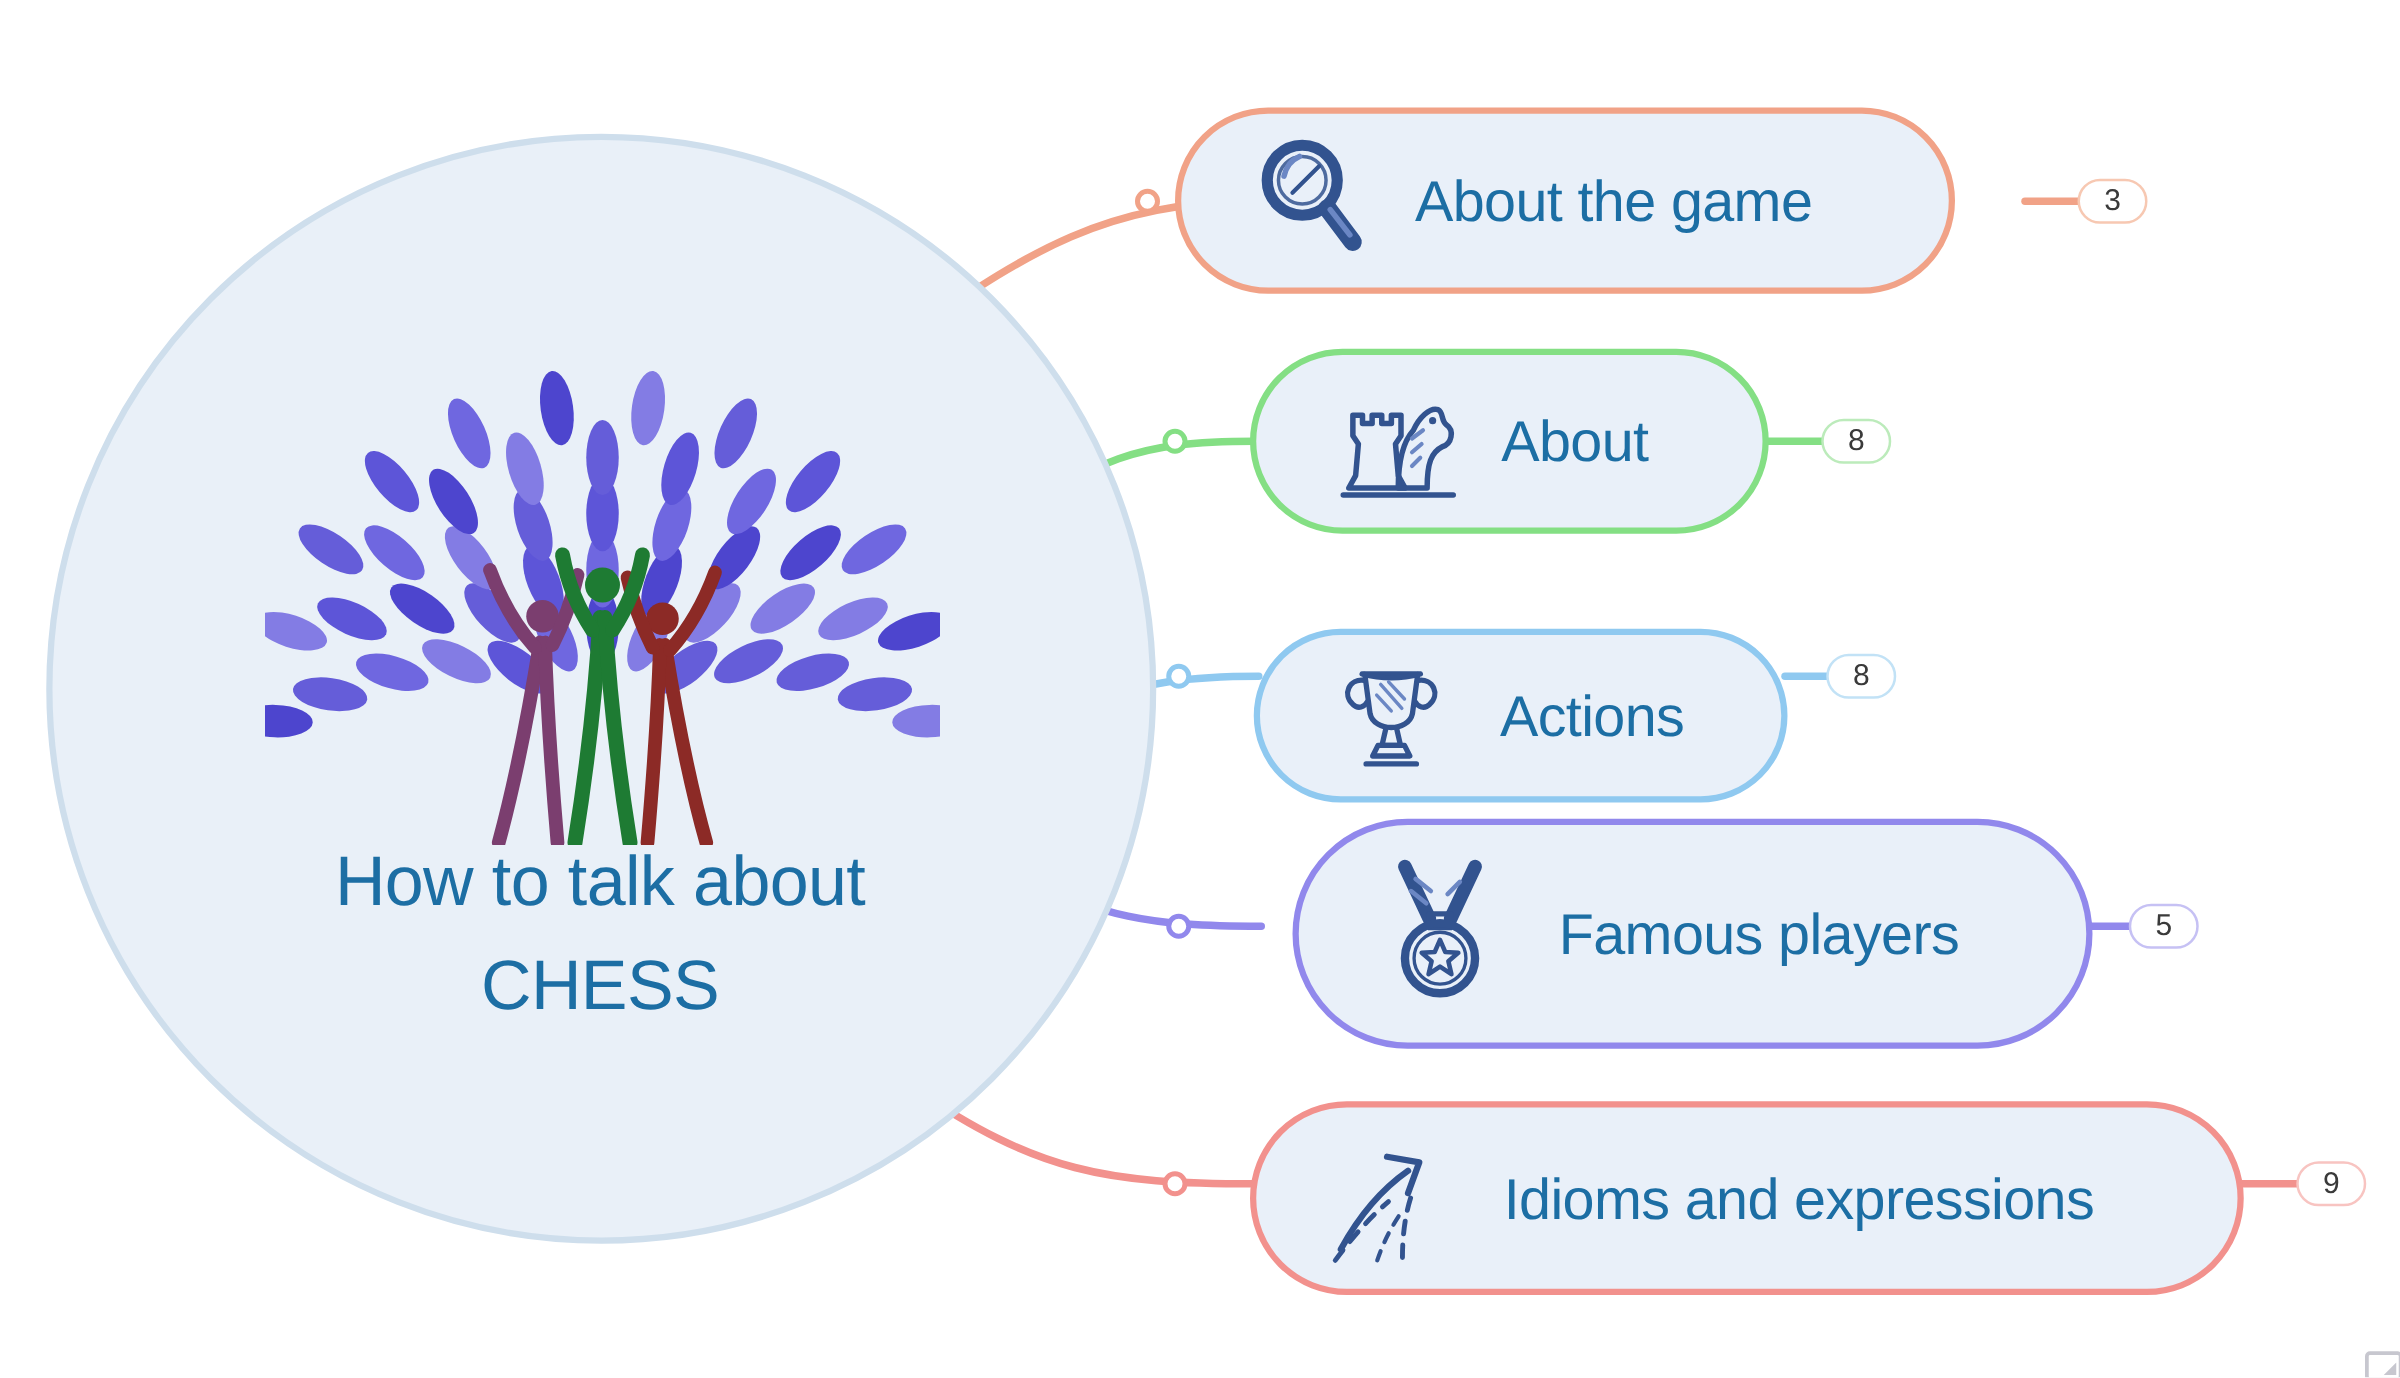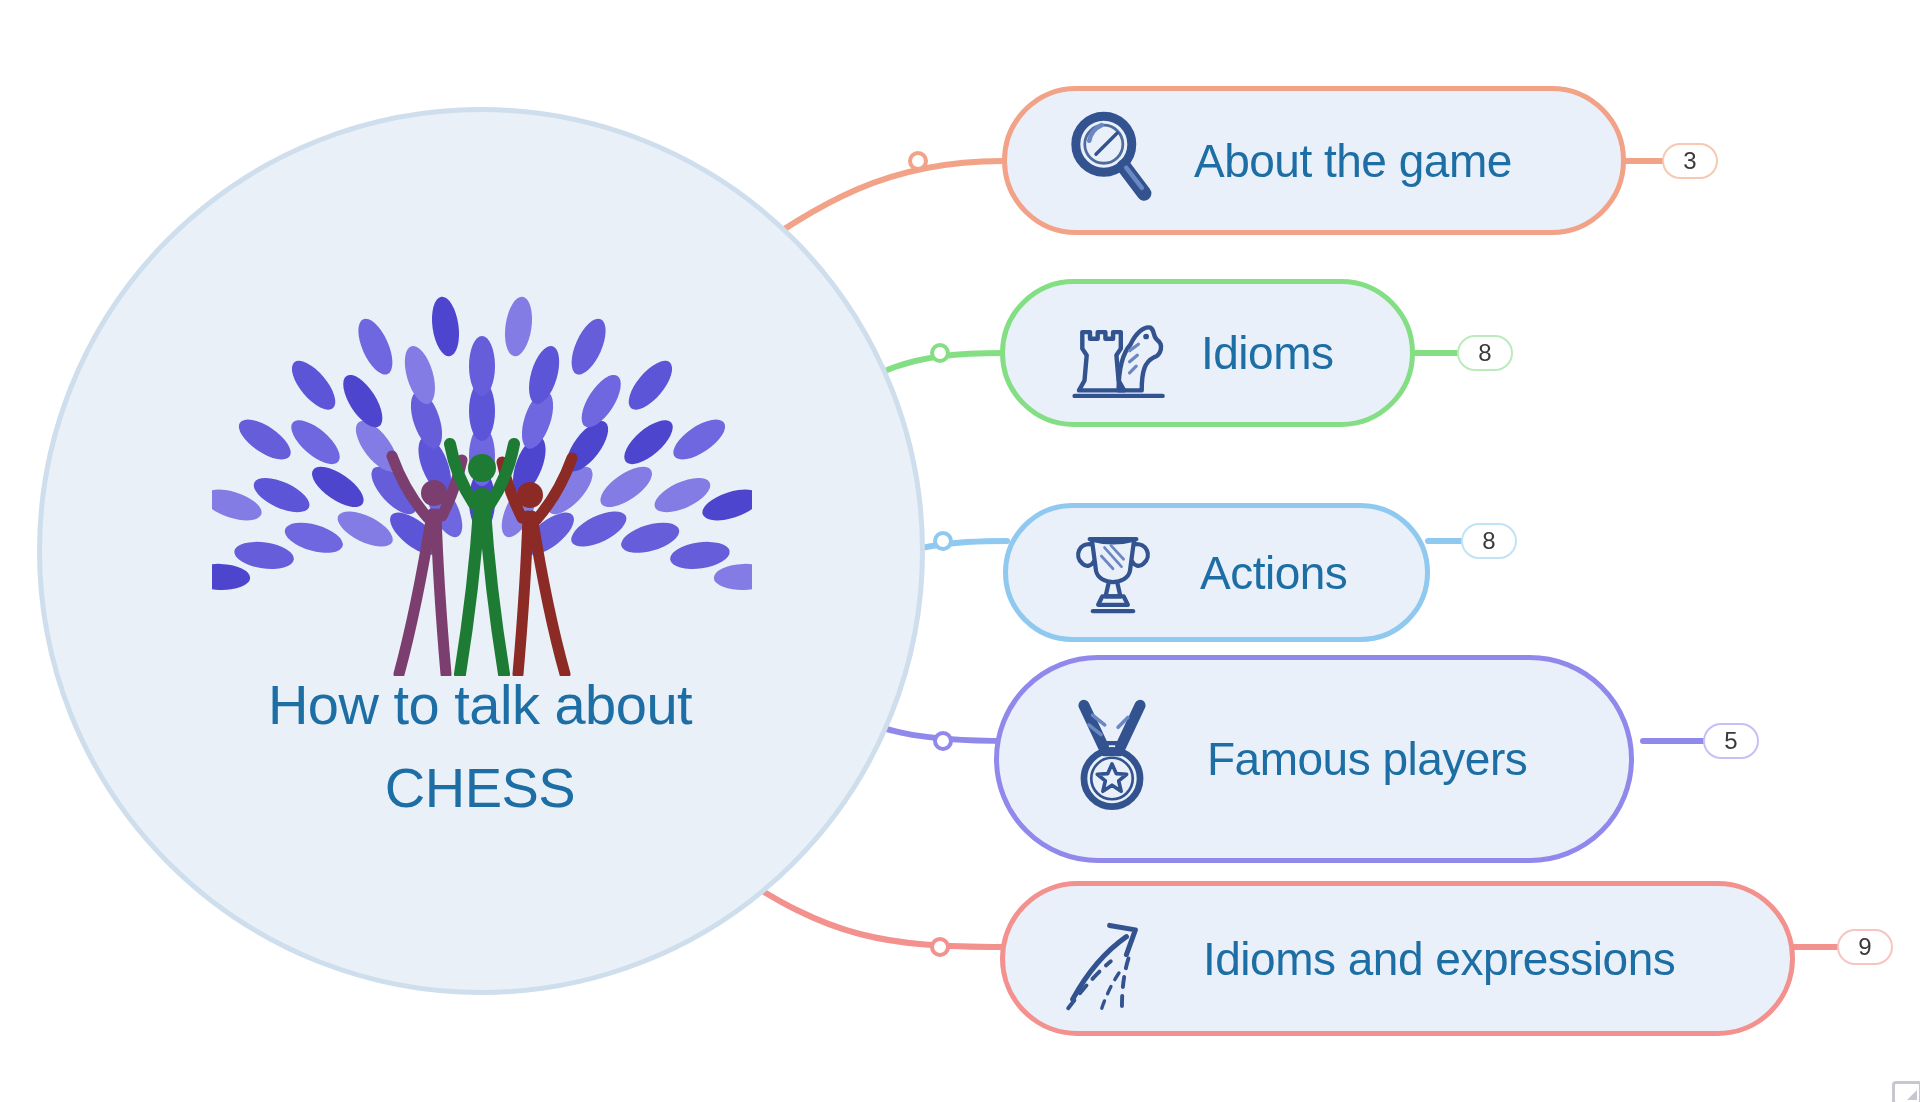--- a/index.html
+++ b/index.html
@@ -149,21 +149,21 @@
         <path d="M 278 248 C 290 230 298 210 302 188" stroke="#1e7b33"></path>
       </g>
     </svg>
   </div>
 
   <div class="central-title" style="color: rgb(28, 110, 164);">
     <div>How to talk about</div>
     <div>CHESS</div>
   </div>
 
-  <div class="node" style="left: 1002px; top: 86px; width: 624px; height: 149px; border-color: rgb(241, 162, 135); background: rgb(233, 240, 249); gap: 23px;">
+  <div class="node" style="left: 940px; top: 86px; width: 624px; height: 149px; border-color: rgb(241, 162, 135); background: rgb(233, 240, 249); gap: 23px;">
     <svg class="node-icon" width="112" height="118" viewBox="0 0 100 100">
       <g fill="none" stroke-linecap="round">
         <circle cx="40" cy="35" r="25" stroke-width="8" stroke="#32538f"></circle>
         <circle cx="40" cy="35" r="17" stroke-width="2.5" opacity="0.85" stroke="#32538f"></circle>
         <path d="M 27 32 Q 29 22 38 18" stroke-width="4" stroke="#6b87c4"></path>
         <path d="M 33 44 L 52 25" stroke-width="3" stroke="#32538f"></path>
         <path d="M 58 55 L 76 79" stroke-width="13" stroke="#32538f"></path>
         <path d="M 60 56 L 74 74" stroke-width="4" stroke="#6b87c4"></path>
       </g>
     </svg>
@@ -173,40 +173,40 @@
   <div class="node" style="left: 1000px; top: 279px; width: 415px; height: 148px; border-color: rgb(132, 223, 132); background: rgb(233, 240, 249);">
     <svg class="node-icon" width="110" height="116" viewBox="0 0 100 100">
       <g fill="none" stroke-width="4" stroke-linejoin="round" stroke-linecap="round">
         <path d="M 20 84 L 25 75 L 27 52 L 23 46 L 23 31 L 30 31 L 30 37 L 37 37 L 37 31 L 44 31 L 44 37 L 51 37 L 51 31 L 58 31 L 58 46 L 54 52 L 56 75 L 61 84 Z" stroke="#32538f"></path>
         <path d="M 56 84 C 56 68 58 52 67 42 C 71 33 79 25 85 27 C 89 29 87 35 91 38 C 97 42 95 52 88 54 C 80 58 77 66 77 84 Z" stroke="#32538f"></path>
         <circle cx="81" cy="35" r="2.6" stroke="none" fill="#32538f"></circle>
         <path d="M 66 48 L 74 42 M 66 58 L 73 52 M 66 68 L 72 62" stroke-width="3" stroke="#6b87c4"></path>
         <path d="M 16 89 H 96" stroke-width="4" stroke="#32538f"></path>
       </g>
     </svg>
-    <span class="node-label" style="color: rgb(28, 110, 164);">Idioms</span>
+    <span class="node-label" style="color: rgb(28, 110, 164);">About</span>
   </div>
 
   <div class="node" style="left: 1003px; top: 471px; width: 427px; height: 139px; border-color: rgb(143, 201, 240); background: rgb(233, 240, 249); margin-top: 32px;">
     <svg class="node-icon" width="106" height="112" viewBox="0 0 100 100">
       <g fill="none" stroke-width="4" stroke-linejoin="round" stroke-linecap="round">
         <path d="M 30 18 H 70 L 66 48 C 63 62 37 62 34 48 Z" stroke="#32538f"></path>
         <path d="M 28 18 Q 50 24 72 18" stroke="#32538f"></path>
         <path d="M 30 23 C 18 21 13 34 21 41 C 25 45 30 43 32 39" stroke="#32538f"></path>
         <path d="M 70 23 C 82 21 87 34 79 41 C 75 45 70 43 68 39" stroke="#32538f"></path>
         <path d="M 46 59 L 43 72 H 57 L 54 59" stroke="#32538f"></path>
         <path d="M 36 80 L 40 72 H 60 L 64 80 Z" stroke="#32538f"></path>
         <path d="M 31 86 H 69" stroke="#32538f"></path>
         <path d="M 42 26 L 58 44 M 39 34 L 50 46 M 48 24 L 60 37" stroke-width="2.6" stroke="#6b87c4"></path>
       </g>
     </svg>
     <span class="node-label" style="color: rgb(28, 110, 164);">Actions</span>
   </div>
 
-  <div class="node" style="left: 994px; top: 655px; width: 640px; height: 208px; border-color: rgb(145, 136, 236); background: rgb(233, 240, 249);">
+  <div class="node" style="left: 1034px; top: 655px; width: 640px; height: 184px; border-color: rgb(145, 136, 236); background: rgb(233, 240, 249);">
     <svg class="node-icon" width="122" height="138" viewBox="0 0 100 100">
       <g fill="none" stroke-width="4" stroke-linejoin="round" stroke-linecap="round">
         <path d="M 27 6 L 43 40" stroke-width="9" stroke="#32538f"></path>
         <path d="M 73 6 L 57 40" stroke-width="9" stroke="#32538f"></path>
         <path d="M 34 14 L 44 22 M 31 22 L 41 30 M 63 16 L 55 24" stroke-width="3" stroke="#6b87c4"></path>
         <rect x="43" y="37" width="14" height="9" stroke-width="3.5" stroke="#32538f"></rect>
         <circle cx="50" cy="66" r="23" stroke-width="5.5" stroke="#32538f"></circle>
         <circle cx="50" cy="66" r="17" stroke-width="2.2" stroke="#32538f"></circle>
         <path d="M 50 54 L 53.5 62 L 62 62.5 L 55.5 68 L 57.5 76.5 L 50 71.5 L 42.5 76.5 L 44.5 68 L 38 62.5 L 46.5 62 Z" stroke-width="3" stroke="#32538f"></path>
       </g>

